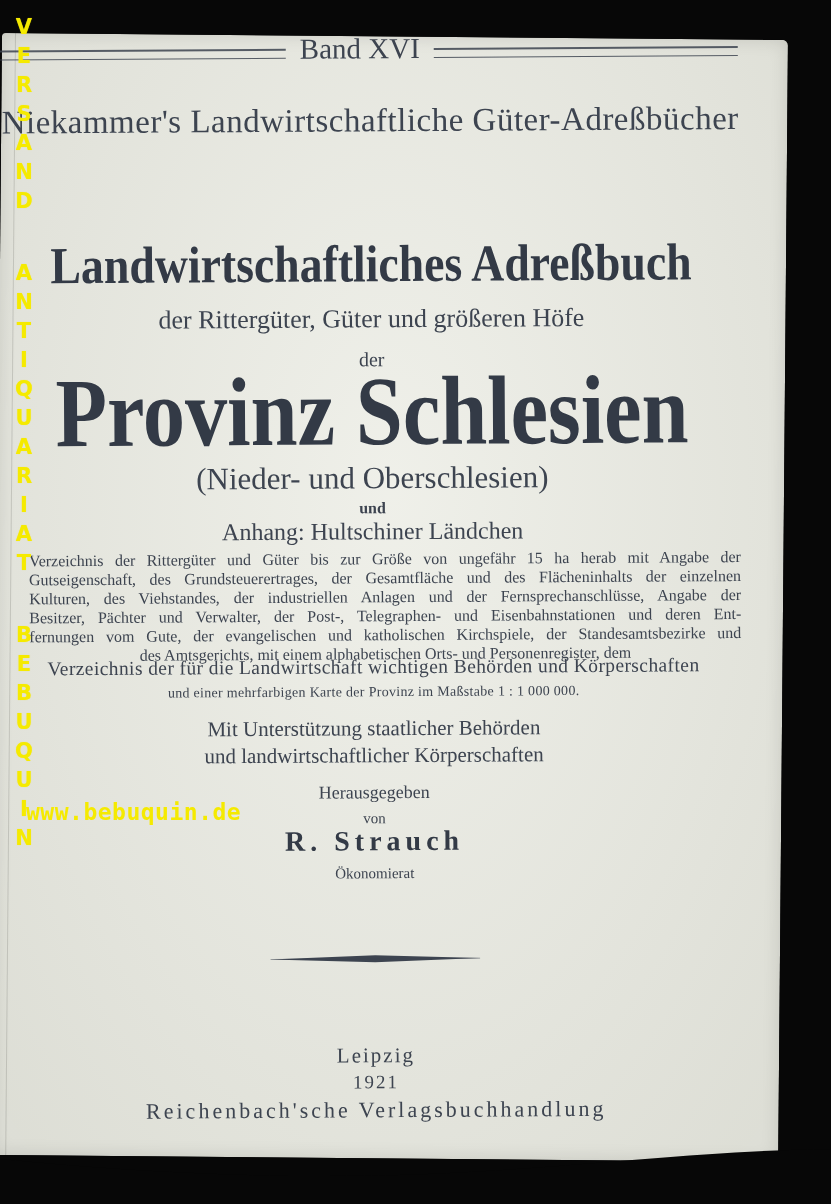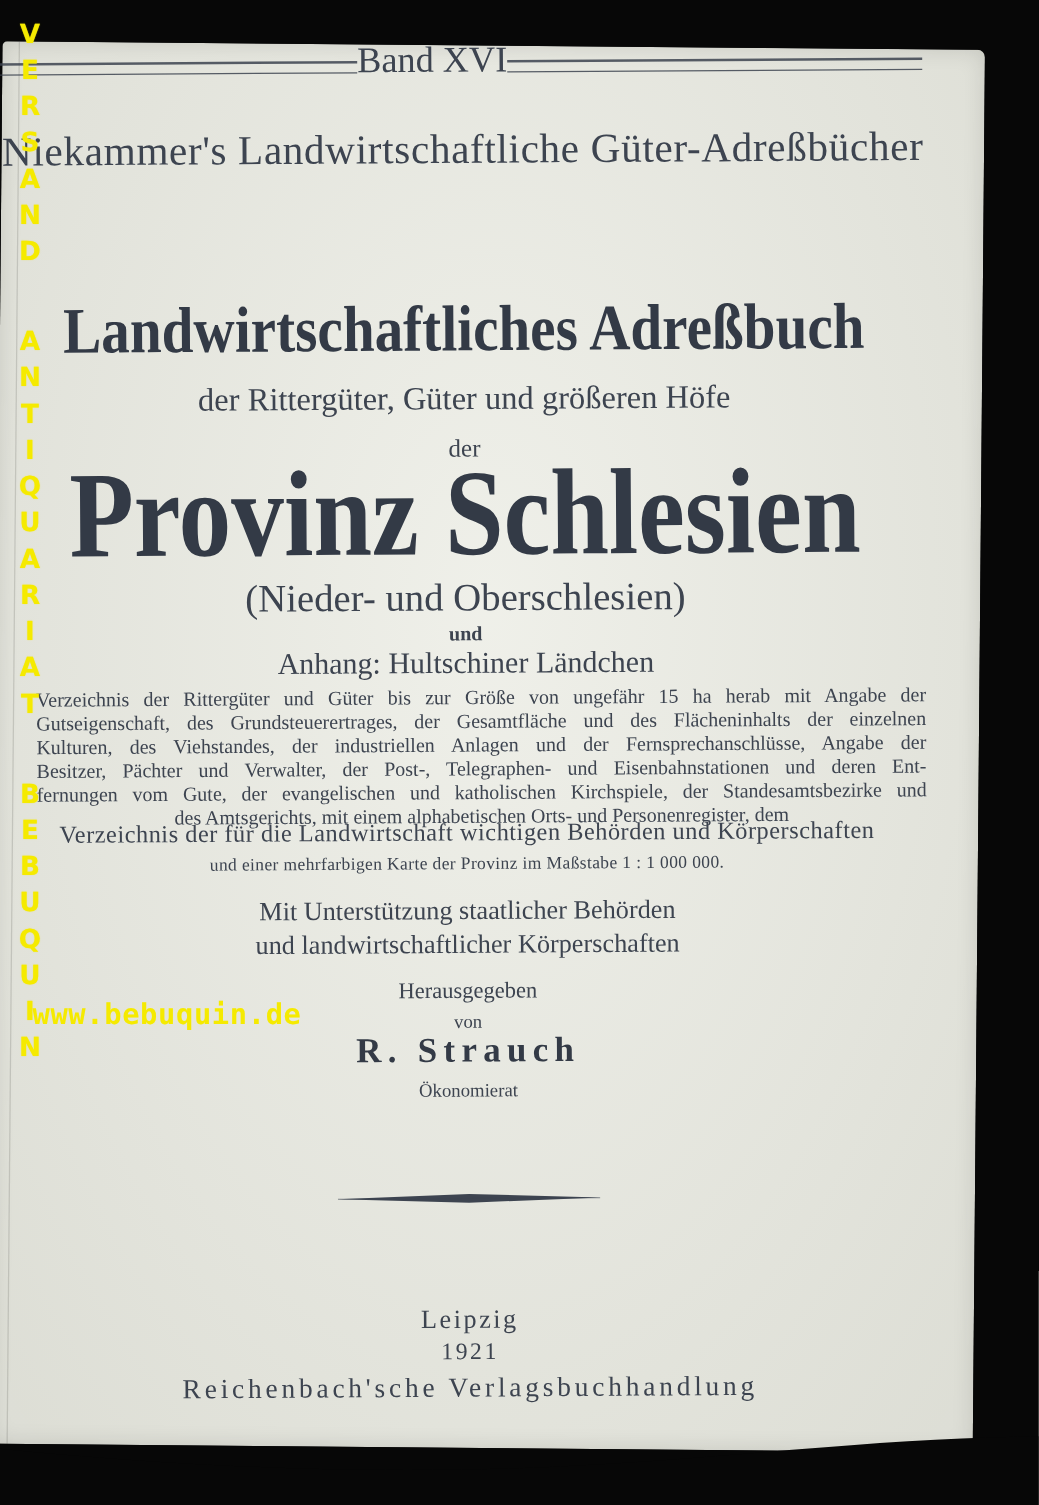--- a/index.html
+++ b/index.html
@@ -37,21 +37,21 @@
     transform:rotate(-0.85deg);
     transform-origin:50% 50%;
   }
   .blk{position:absolute;left:0;width:752px;text-align:center;white-space:nowrap;}
 
   .series-title{top:66px;font-size:33px;letter-spacing:.5px;}
   .band-row{top:140px;left:4px;width:744px;display:flex;align-items:center;}
   .drule{height:7px;border-top:2px solid var(--ink);border-bottom:1.5px solid var(--ink);opacity:.85;}
   .drule.left{width:292px;}
   .drule.right{flex:1;}
-  .band-label{font-size:29px;margin:0 0;white-space:nowrap;transform:translateY(-4px);}
+  .band-label{font-size:29px;margin:0 14px;white-space:nowrap;transform:translateY(-4px);}
 
   .book-title{top:198px;font-size:52px;font-weight:bold;color:var(--ink_strong);transform:scale(.88,1);}
   .book-subtitle{top:268px;font-size:26px;}
   .connector{top:312px;font-size:20px;}
   .province-title{top:326px;font-size:98px;line-height:1;font-weight:bold;color:var(--ink_strong);transform:scale(.86,1);}
   .province-subtitle{top:424px;font-size:31px;}
   .and-word{top:463px;font-size:16px;font-weight:bold;}
   .appendix{top:482px;font-size:24px;}
 
   .description{position:absolute;top:513px;left:32px;width:712px;font-size:16px;line-height:19px;color:var(--ink);}

